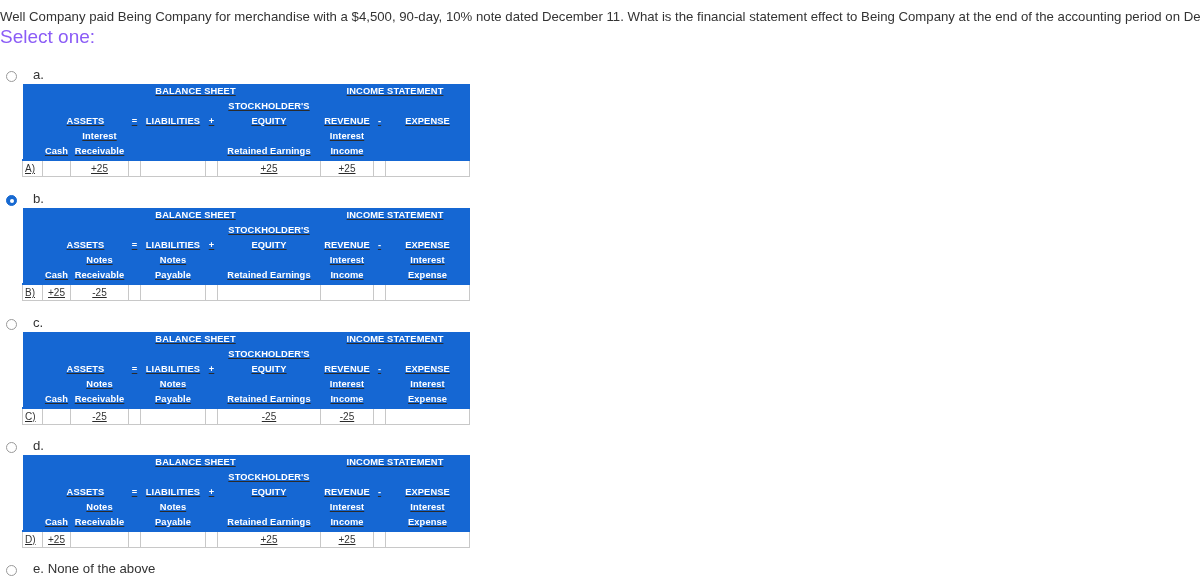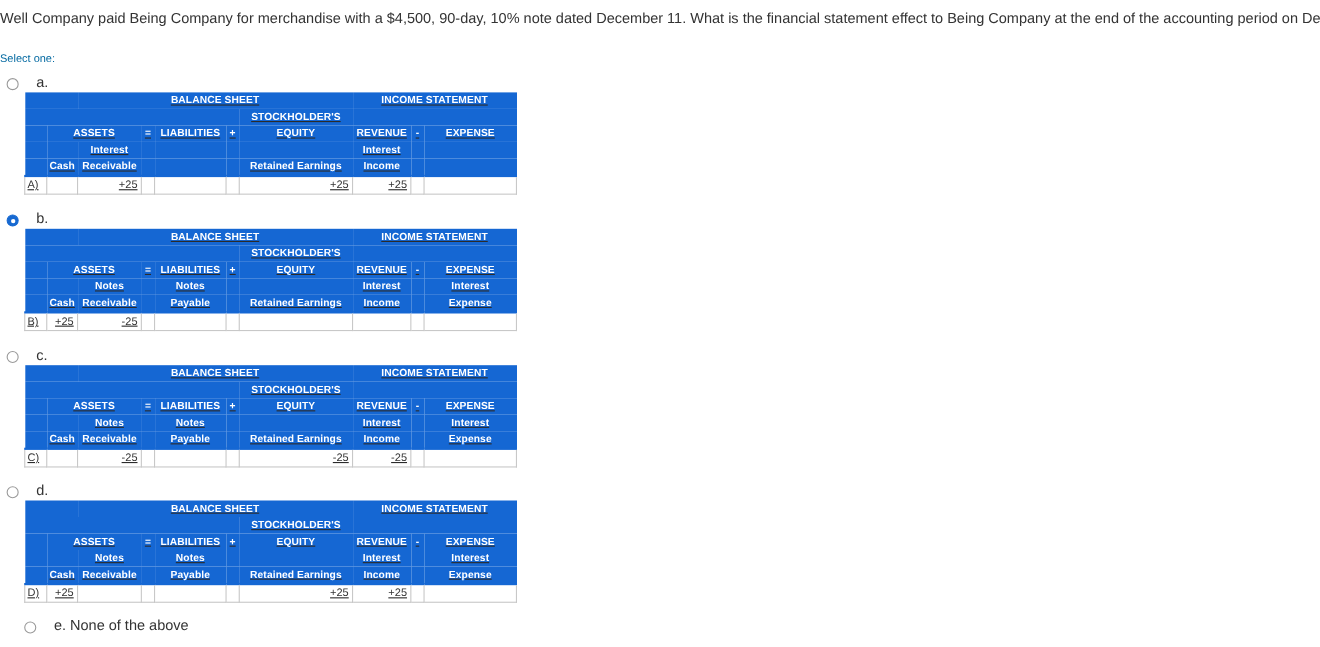--- a/index.html
+++ b/index.html
@@ -23,24 +23,24 @@
     top: 8px;
     width: 1196px;
     font-size: 13.2px;
     line-height: 17px;
     color: #333333;
     white-space: nowrap;
   }
   .select-one {
     position: absolute;
     left: 0px;
-    top: 45px;
-    font-size: 10px;
+    top: 28px;
+    font-size: 19px;
     line-height: 17px;
-    color: #0369a1;
+    color: #8b5cf6;
   }
 
   
   .option {
     position: absolute;
     left: 0px;
     width: 520px;
   }
   .option-head {
     position: relative;
@@ -134,21 +134,21 @@
     box-sizing: border-box;
   }
   .fx-table tr.data-row td.rowlabel {
     text-align: left;
     padding-left: 2px;
   }
   .fx-table tr.data-row td.narrow {
     padding: 0;
   }
   
-  .fx-table tr.data-row td { border-top: 2px solid #1567d3; }
+  .fx-table tr.data-row td { border-top: 2px solid #1567d3; text-align: center; }
 
   
   col.c-label { width: 20px; }
   col.c-cash { width: 28px; }
   col.c-recv { width: 58px; }
   col.c-eq { width: 12px; }
   col.c-liab { width: 65px; }
   col.c-plus { width: 12px; }
   col.c-re { width: 103px; }
   col.c-rev { width: 53px; }
@@ -474,18 +474,18 @@
       <td class="narrow"></td>
       <td>+25</td>
       <td>+25</td>
       <td class="narrow"></td>
       <td></td>
     </tr>
   </tbody>
     </table>
 </div>
 
-<div class="option" style="top:562px;padding-left:16px;">
+<div class="option" style="top:562px;">
   <div class="option-head">
     <span class="radio"></span>
     <span class="option-plain-label">e. None of the above</span>
   </div>
 </div>
 
 </body></html>

